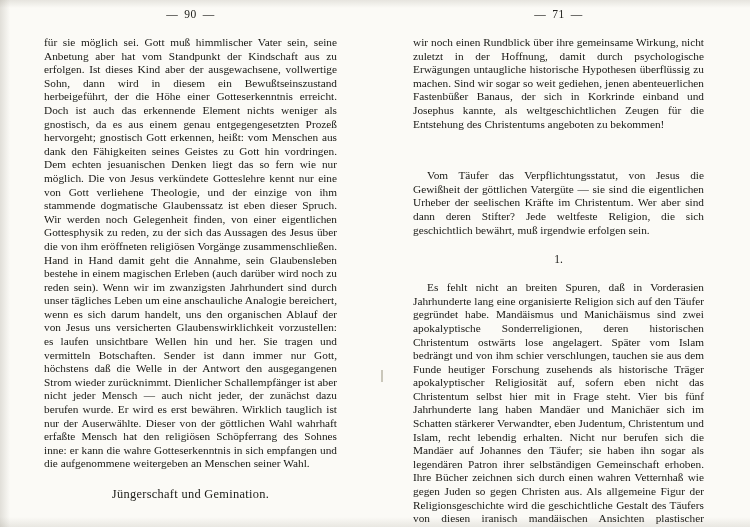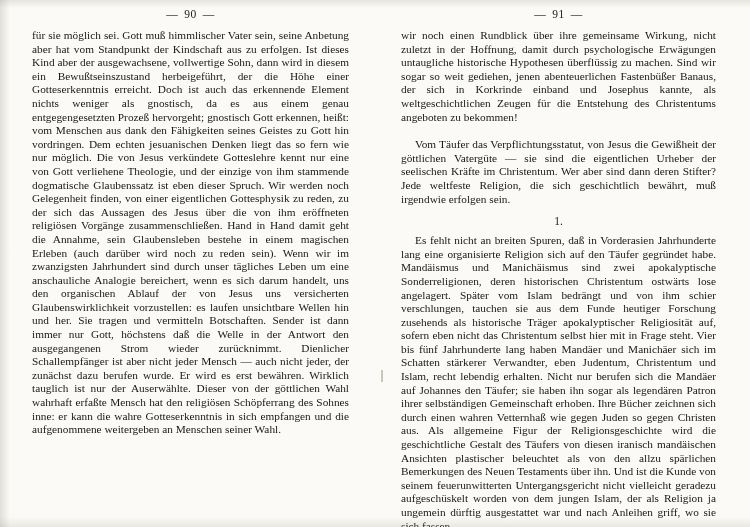--- a/index.html
+++ b/index.html
@@ -39,21 +39,21 @@
     font-size: 11.5px;
     letter-spacing: 0.5px;
     margin-bottom: 9px;
     color: #20201c;
   }
   .folio .dash {
     display: inline-block;
     margin: 0 6px;
   }
   p {
-    margin: 4px;
+    margin: 16px;
     font-size: 11.3px;
     line-height: 13.6px;
     text-align: justify;
     text-justify: inter-word;
     hyphens: manual;
     color: #181814;
   }
   p.indent {
     text-indent: 14px;
   }
@@ -121,26 +121,27 @@
 
 <div class="page">
 
   <div class="col col-left">
     <div class="folio">
       <span class="dash">—</span><span>90</span><span class="dash">—</span>
     </div>
 
     <p>für sie möglich sei. Gott muß himmlischer Vater sein, seine Anbetung aber hat vom Standpunkt der Kindschaft aus zu erfolgen. Ist dieses Kind aber der ausgewachsene, vollwertige Sohn, dann wird in diesem ein Bewußtseinszustand herbeigeführt, der die Höhe einer Gotteserkenntnis erreicht. Doch ist auch das erkennende Element nichts weniger als gnostisch, da es aus einem genau entgegengesetzten Prozeß hervorgeht; gnostisch Gott erkennen, heißt: vom Menschen aus dank den Fähigkeiten seines Geistes zu Gott hin vordringen. Dem echten jesuanischen Denken liegt das so fern wie nur möglich. Die von Jesus verkündete Gotteslehre kennt nur eine von Gott verliehene Theologie, und der einzige von ihm stammende dogmatische Glaubenssatz ist eben dieser Spruch. Wir werden noch Gelegenheit finden, von einer eigentlichen Gottesphysik zu reden, zu der sich das Aussagen des Jesus über die von ihm eröffneten religiösen Vorgänge zusammenschließen. Hand in Hand damit geht die Annahme, sein Glaubensleben bestehe in einem magischen Erleben (auch darüber wird noch zu reden sein). Wenn wir im zwanzigsten Jahrhundert sind durch unser tägliches Leben um eine anschauliche Analogie bereichert, wenn es sich darum handelt, uns den organischen Ablauf der von Jesus uns versicherten Glaubenswirklichkeit vorzustellen: es laufen unsichtbare Wellen hin und her. Sie tragen und vermitteln Botschaften. Sender ist dann immer nur Gott, höchstens daß die Welle in der Antwort den ausgegangenen Strom wieder zurücknimmt. Dienlicher Schallempfänger ist aber nicht jeder Mensch — auch nicht jeder, der zunächst dazu berufen wurde. Er wird es erst bewähren. Wirklich tauglich ist nur der Auserwählte. Dieser von der göttlichen Wahl wahrhaft erfaßte Mensch hat den religiösen Schöpferrang des Sohnes inne: er kann die wahre Gotteserkenntnis in sich empfangen und die aufgenommene weitergeben an Menschen seiner Wahl.</p>
 
+    <h3 class="section-sub">Jüngerschaft und Gemination.</h3>
 
   </div>
 
   <div class="col col-right">
     <div class="folio">
-      <span class="dash">—</span><span>91</span><span class="dash">—</span>
+      <span class="dash">—</span><span>71</span><span class="dash">—</span>
     </div>
 
     <p>wir noch einen Rundblick über ihre gemeinsame Wirkung, nicht zuletzt in der Hoffnung, damit durch psychologische Erwägungen untaugliche historische Hypothesen überflüssig zu machen. Sind wir sogar so weit gediehen, jenen abenteuerlichen Fastenbüßer Banaus, der sich in Korkrinde einband und Josephus kannte, als weltgeschichtlichen Zeugen für die Entstehung des Christentums angeboten zu bekommen!</p>
     <div class="gap-sm"></div>
     <p class="indent">Vom Täufer das Verpflichtungsstatut, von Jesus die Gewißheit der göttlichen Vatergüte — sie sind die eigentlichen Urheber der seelischen Kräfte im Christentum. Wer aber sind dann deren Stifter? Jede weltfeste Religion, die sich geschichtlich bewährt, muß irgendwie erfolgen sein.</p>
 
     <div class="num-head">1.</div>
 
     <p class="indent">Es fehlt nicht an breiten Spuren, daß in Vorderasien Jahrhunderte lang eine organisierte Religion sich auf den Täufer gegründet habe. Mandäismus und Manichäismus sind zwei apokalyptische Sonderreligionen, deren historischen Christentum ostwärts lose angelagert. Später vom Islam bedrängt und von ihm schier verschlungen, tauchen sie aus dem Funde heutiger Forschung zusehends als historische Träger apokalyptischer Religiosität auf, sofern eben nicht das Christentum selbst hier mit in Frage steht. Vier bis fünf Jahrhunderte lang haben Mandäer und Manichäer sich im Schatten stärkerer Verwandter, eben Judentum, Christentum und Islam, recht lebendig erhalten. Nicht nur berufen sich die Mandäer auf Johannes den Täufer; sie haben ihn sogar als legendären Patron ihrer selbständigen Gemeinschaft erhoben. Ihre Bücher zeichnen sich durch einen wahren Vetternhaß wie gegen Juden so gegen Christen aus. Als allgemeine Figur der Religionsgeschichte wird die geschichtliche Gestalt des Täufers von diesen iranisch mandäischen Ansichten plastischer beleuchtet als von den allzu spärlichen Bemerkungen des Neuen Testaments über ihn. Und ist die Kunde von seinem feuerunwitterten Untergangsgericht nicht vielleicht geradezu aufgeschüskelt worden von dem jungen Islam, der als Religion ja ungemein dürftig ausgestattet war und nach Anleihen griff, wo sie sich fassen</p>
   </div>

